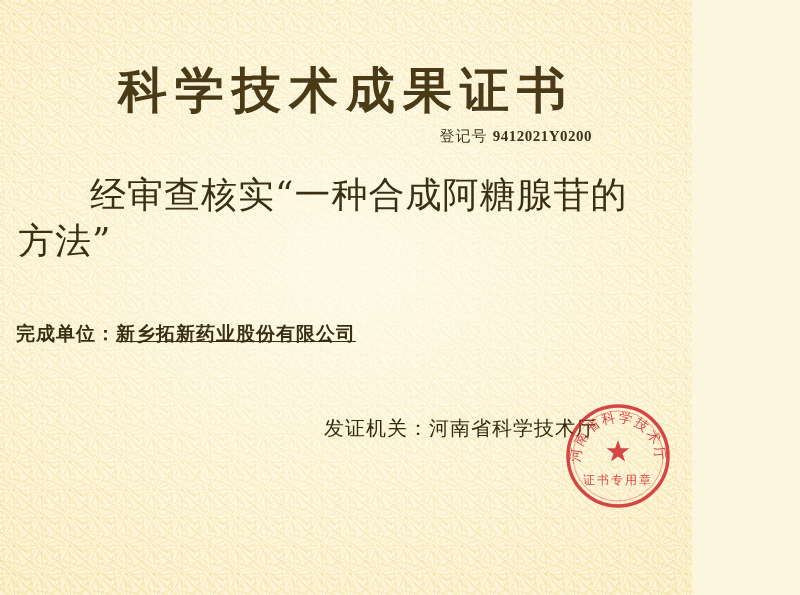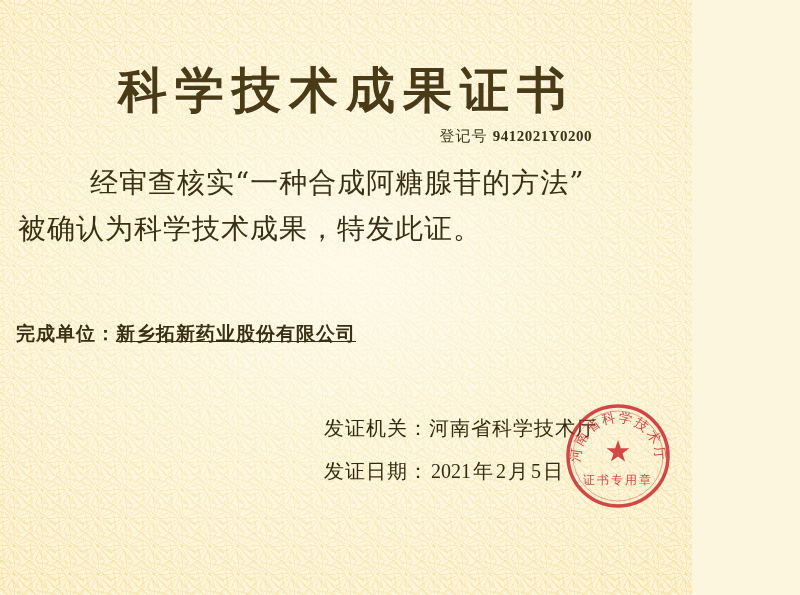--- a/index.html
+++ b/index.html
@@ -81,24 +81,24 @@
     font-size: 15px;
     color: #3d3219;
     letter-spacing: 0.5px;
     font-family: "DejaVu Sans", "Liberation Sans", sans-serif;
   }
   .reg-no .reg-label { letter-spacing: 1px; }
   .reg-no .reg-value { font-family: "Liberation Serif", serif; letter-spacing: 0.5px; font-weight: bold; }
 
   .body-text {
     position: absolute;
-    top: 160px;
+    top: 172px;
     left: 18px;
     right: 30px;
-    font-size: 28px;
+    font-size: 36px;
     line-height: 46px;
     color: #3a2f14;
     font-family: "DejaVu Serif", "Liberation Serif", serif;
     letter-spacing: 1px;
   }
   .body-text .line1 { text-indent: 72px; display: block; }
   .body-text .line2 { display: block; }
 
   .unit-line {
     position: absolute;
@@ -159,21 +159,20 @@
 
     <div class="title">科学技术成果证书</div>
 
     <div class="reg-no">
       <span class="reg-label">登记号</span>
       <span class="reg-value">9412021Y0200</span>
     </div>
 
     <div class="body-text">
       <span class="line1">经审查核实“一种合成阿糖腺苷的方法”</span>
-      <span class="line2">被确认为科学技术成果，特发此证。</span>
     </div>
 
     <div class="unit-line">
       <span class="unit-label">完成单位：</span><span class="unit-value">新乡拓新药业股份有限公司</span>
     </div>
 
     <div class="seal">
       <svg width="112" height="112" viewBox="0 0 112 112" aria-hidden="true">
         <circle cx="56" cy="56" r="50" fill="none" stroke="#cc2127" stroke-width="3.5"></circle>
         <circle cx="56" cy="56" r="45" fill="none" stroke="#cc2127" stroke-width="0.8" opacity="0.6"></circle>
@@ -185,19 +184,16 @@
           <polygon points="56,40 58.8,48.2 67.4,48.2 60.5,53.4 63.1,61.6 56,56.6 48.9,61.6 51.5,53.4 44.6,48.2 53.2,48.2"></polygon>
         </g>
         <text x="56" y="84" font-size="12" fill="#cc2127" text-anchor="middle" font-family="'DejaVu Serif', serif" letter-spacing="2">证书专用章</text>
       </svg>
     </div>
 
     <div class="issuer-block">
       <div class="issuer-row">
         <span class="label">发证机关：</span><span class="value">河南省科学技术厅</span>
       </div>
-      <div class="issuer-row date-row">
-        <span class="label">发证日期：</span><span class="num">2021</span><span>年</span><span class="num">2</span><span>月</span><span class="num">5</span><span>日</span>
-      </div>
     </div>
 
   </div>
 </div>
 
 </body></html>

